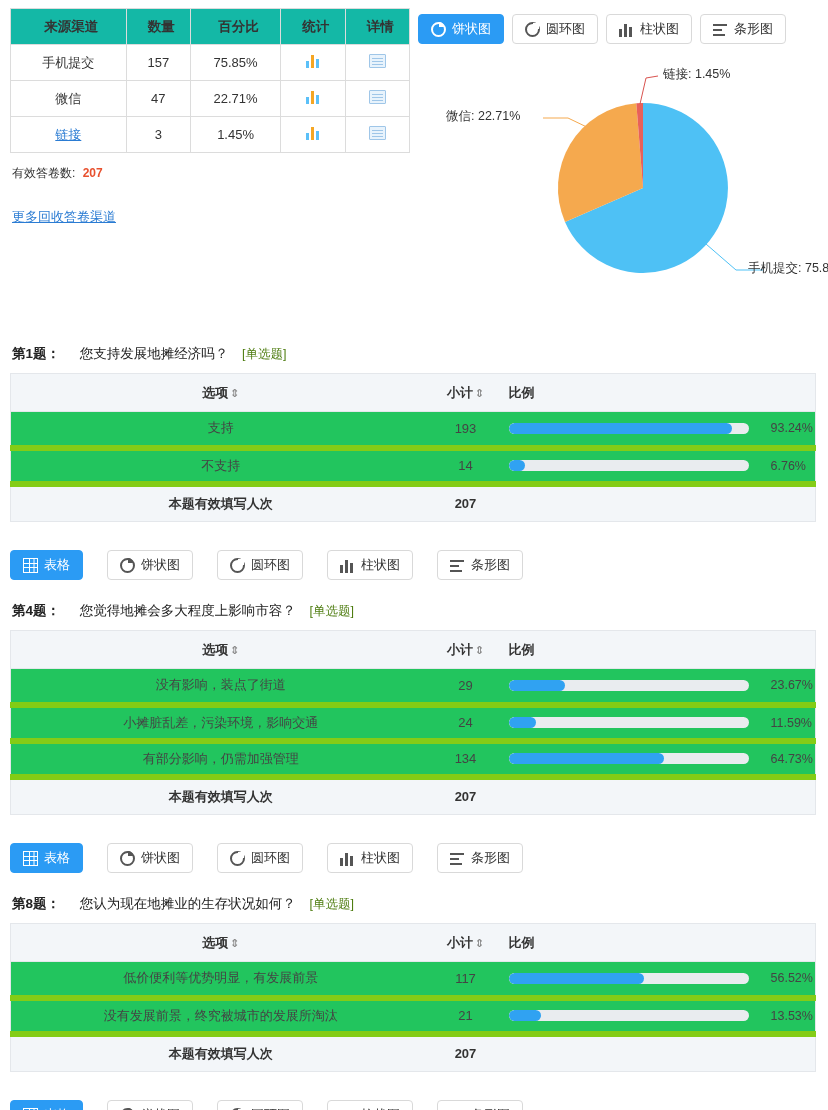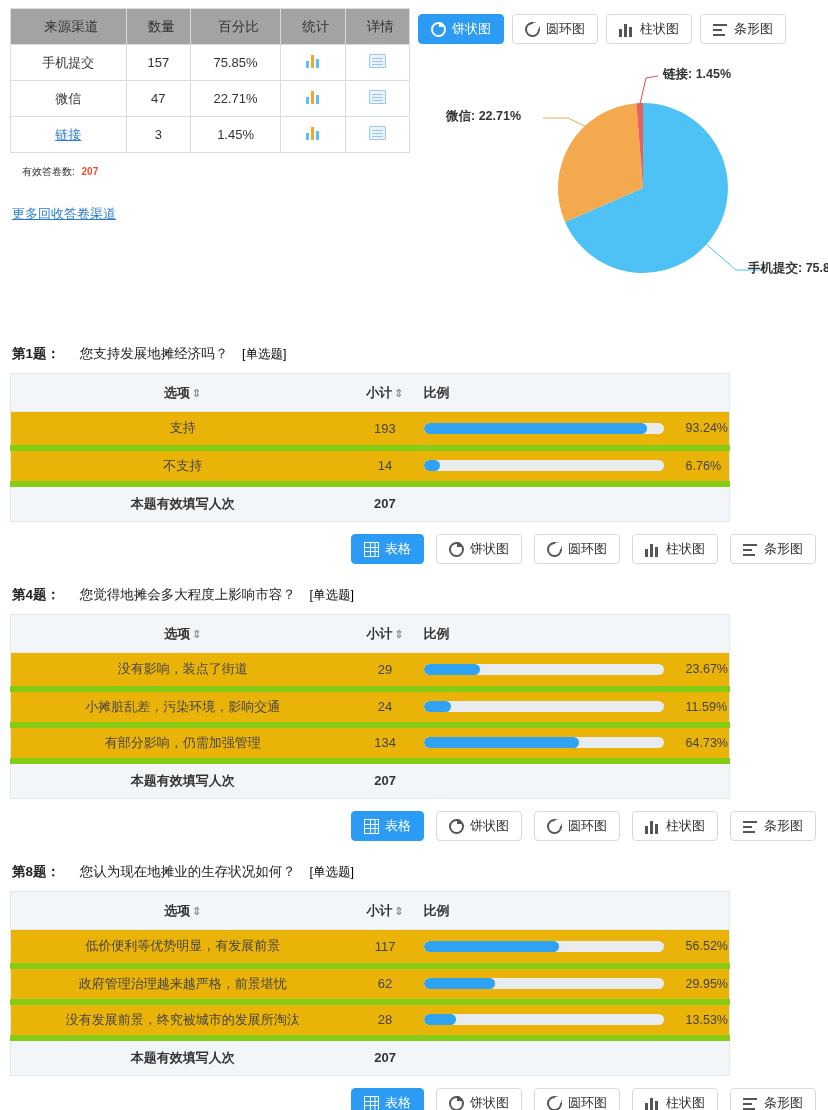--- a/index.html
+++ b/index.html
@@ -29,22 +29,22 @@
     font-size: 13px;
   }
   table.src th, table.src td {
     border: 1px solid #dcdcdc;
     text-align: center;
     padding: 0;
     height: 36px;
     vertical-align: middle;
   }
   table.src th {
-    background: #a3a3a3;
-    font-weight: normal;
+    background: #14b8a6;
+    font-weight: bold;
     color: #333;
     font-size: 13.5px;
     padding-left: 6px;
   }
   table.src td { background: #fff; }
   table.src td.linkcell a {
     color: #2b7cd3;
     text-decoration: underline;
     cursor: pointer;
   }
@@ -70,22 +70,22 @@
     position:relative;
     border-radius:1px;
   }
   .doc-icon::before{
     content:"";
     position:absolute;left:2px;top:3px;right:2px;height:1px;
     background:#9fc6e8;
     box-shadow:0 3px 0 #9fc6e8, 0 6px 0 #9fc6e8;
   }
   .valid-line {
-    margin: 12px 0 0 12px;
-    font-size: 10px;
+    margin: 12px 0 0 2px;
+    font-size: 12px;
     color: #333;
   }
   .valid-line .num { color:#e8512f; font-weight:bold; margin-left:4px; }
   .more-link {
     display:inline-block;
     margin: 26px 0 0 2px;
     font-size: 13px;
     color:#2b7cd3;
     text-decoration: underline;
     cursor:pointer;
@@ -160,44 +160,43 @@
   .chart-btn:not(.active) .ico-table{ border-color:#555; background:#fff;}
   .chart-btn:not(.active) .ico-table::before{ background:#555; box-shadow:0 4px 0 #555;}
   .chart-btn:not(.active) .ico-table::after{ background:#555; box-shadow:4.5px 0 0 #555;}
 
   
   .pie-wrap {
     position: relative;
     width: 400px;
     height: 265px;
     margin-top: 14px;
-    font-weight: bold;
   }
   .pie-label {
     position:absolute;
     font-size:12.5px;
     color:#333;
     white-space:nowrap;
   }
 
   
   .q-head {
     margin: 22px 0 10px 2px;
     font-size: 13.5px;
     color: #222;
   }
   .q-head .qno { font-weight: bold; }
   .q-head .qtext { margin-left: 16px; }
-  .q-head .qtype { color:#000000; margin-left: 10px; font-size:12.5px; }
+  .q-head .qtype { color:#4d7c0f; margin-left: 10px; font-size:12.5px; }
 
   table.qt {
-    width: 720px;
+    width: 806px;
     border-collapse: collapse;
     font-size: 13px;
-    background: #eab308;
+    background: #22c55e;
     border: 1px solid #e4e7eb;
   }
   table.qt th {
     background: #f3f6f9;
     font-weight: bold;
     height: 38px;
     border-bottom: 1px solid #e4e7eb;
     color:#333;
   }
   table.qt td {
@@ -229,23 +228,22 @@
   }
   .fill {
     position:absolute; left:0; top:0; bottom:0;
     background:#30a2f2;
     border-radius:6px;
   }
   .pct { font-size:12.5px; color:#444; }
 
   .tabs-right {
     display:flex;
-    justify-content:flex-end;
-    gap:12px;
-    margin-top: 12px;
+    gap:24px;
+    margin-top: 28px;
     padding-right: 2px;
   }
 </style>
 </head>
 <body>
 
 <div class="page">
 
   <div class="top-section">
 
@@ -556,34 +554,22 @@
         <td class="col-ratio">
           <div class="ratio-cell">
             <div class="track">
               <div class="fill" style="width:56.52%"></div>
             </div>
             <span class="pct">56.52%</span>
           </div>
         </td>
       </tr>
       <tr>
-        <td class="col-opt">政府管理治理越来越严格，前景堪忧</td>
-        <td class="col-sum">62</td>
-        <td class="col-ratio">
-          <div class="ratio-cell">
-            <div class="track">
-              <div class="fill" style="width:29.95%"></div>
-            </div>
-            <span class="pct">29.95%</span>
-          </div>
-        </td>
-      </tr>
-      <tr>
         <td class="col-opt">没有发展前景，终究被城市的发展所淘汰</td>
-        <td class="col-sum">28</td>
+        <td class="col-sum">21</td>
         <td class="col-ratio">
           <div class="ratio-cell">
             <div class="track">
               <div class="fill" style="width:13.53%"></div>
             </div>
             <span class="pct">13.53%</span>
           </div>
         </td>
       </tr>
       <tr class="total-row">

